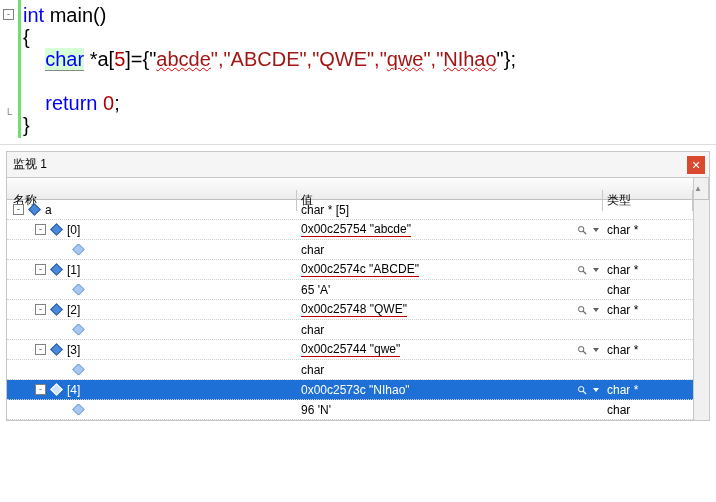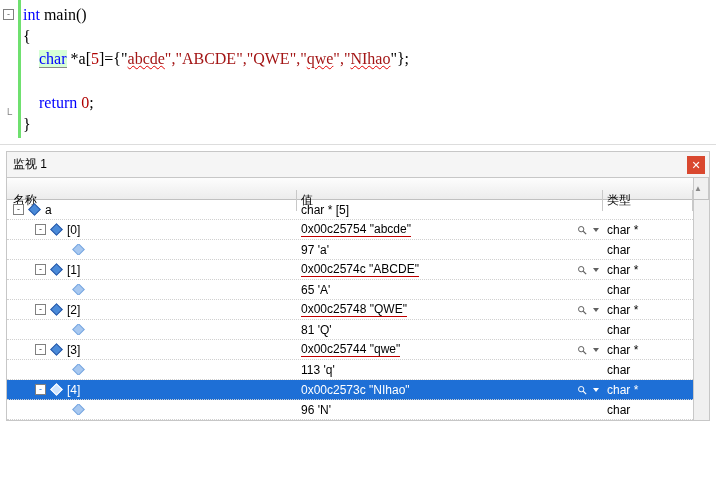--- a/index.html
+++ b/index.html
@@ -33,22 +33,22 @@
   }
   .gutter-dash {
     width: 11px;
     text-align: center;
     color: #808080;
     margin-left: 3px;
     font-size: 11px;
   }
   .code {
     flex: 1;
-    font-family: Liberation Serif, serif;
-    font-size: 16px;
+    font-family: Liberation Sans, sans-serif;
+    font-size: 20px;
     line-height: 22px;
     padding: 4px 0 2px 2px;
     border-left: 3px solid #6fe06f;
     white-space: pre;
     color: #000;
   }
   .kw { color: #0000ff; }
   .kw-hl { color: #0000ff; background: #d6ffd6; border-bottom: 1px solid #888; }
   .num { color: #b00000; }
   .str { color: #a31515; }
@@ -213,23 +213,20 @@
           <div class="col-type">char *</div>
         </div>
         <div class="row">
           <div class="col-name">
             <span class="indent" style="width: 44px;"></span>
             <span class="tree-lines"></span>
             <span class="twist none"></span>
             <span class="diamond light"></span>
             <span></span>
           </div>
-          <div class="col-val">
-            <span>97 'a'</span>
-          </div>
           <div class="col-type">char</div>
         </div>
         <div class="row">
           <div class="col-name">
             <span class="indent" style="width: 22px;"></span>
             <span class="tree-lines"></span>
             <span class="twist">-</span>
             <span class="diamond"></span>
             <span>[1]</span>
           </div>
@@ -279,23 +276,20 @@
           <div class="col-type">char *</div>
         </div>
         <div class="row">
           <div class="col-name">
             <span class="indent" style="width: 44px;"></span>
             <span class="tree-lines"></span>
             <span class="twist none"></span>
             <span class="diamond light"></span>
             <span></span>
           </div>
-          <div class="col-val">
-            <span>81 'Q'</span>
-          </div>
           <div class="col-type">char</div>
         </div>
         <div class="row">
           <div class="col-name">
             <span class="indent" style="width: 22px;"></span>
             <span class="tree-lines"></span>
             <span class="twist">-</span>
             <span class="diamond"></span>
             <span>[3]</span>
           </div>
@@ -311,23 +305,20 @@
           </div>
           <div class="col-type">char *</div>
         </div>
         <div class="row">
           <div class="col-name">
             <span class="indent" style="width: 44px;"></span>
             <span class="tree-lines"></span>
             <span class="twist none"></span>
             <span class="diamond light"></span>
             <span></span>
-          </div>
-          <div class="col-val">
-            <span>113 'q'</span>
           </div>
           <div class="col-type">char</div>
         </div>
         <div class="row sel">
           <div class="col-name">
             <span class="indent" style="width: 22px;"></span>
             <span class="tree-lines"></span>
             <span class="twist">-</span>
             <span class="diamond"></span>
             <span>[4]</span>

